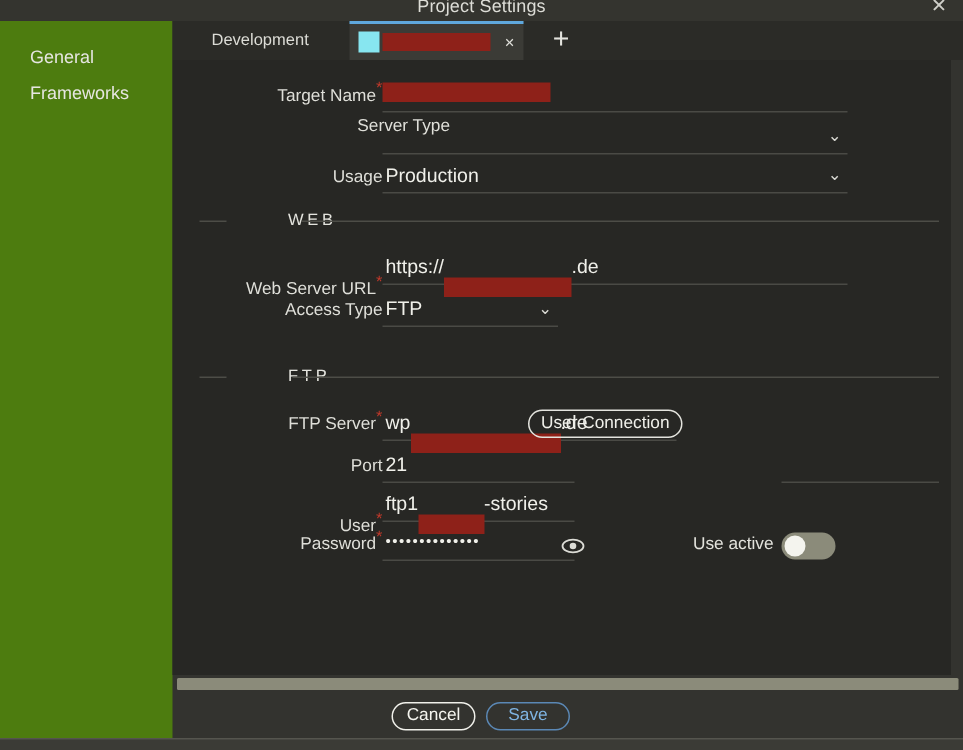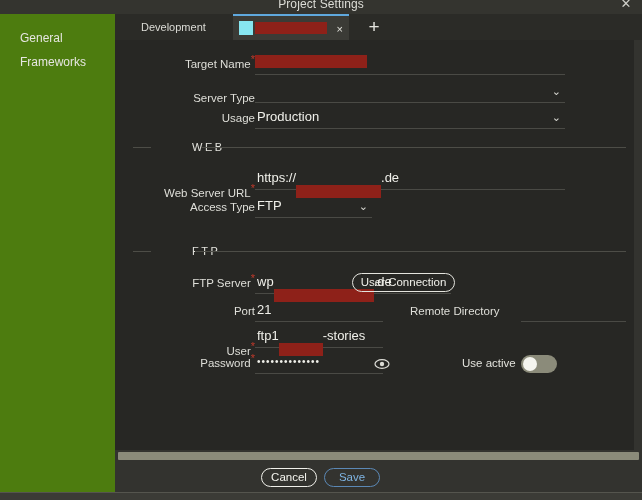--- a/index.html
+++ b/index.html
@@ -332,21 +332,21 @@
 
   <div id="content">
 
     <div class="row" style="top:12px; width:140px;">
       <span class="lbl"><span>Target Name</span><span class="req">*</span></span>
     </div>
     <div class="fld" style="left:140px; top:12px; width:310px;">
       <span class="redaction" style="left:0; top:3px; width:112px;"></span>
     </div>
 
-    <div class="row" style="top:46px; width:140px;">
+    <div class="row" style="top:32px; width:140px;padding-left:45px;">
       <span class="lbl">Server Type</span>
     </div>
     <div class="fld" style="left:140px; top:40px; width:310px;">
       <span class="caret">⌄</span>
     </div>
 
     <div class="row" style="top:66px; width:140px;">
       <span class="lbl">Usage</span>
     </div>
     <div class="fld" style="left:140px; top:66px; width:310px;">
@@ -384,23 +384,20 @@
       <span class="val"><span>wp</span><span style="position:relative; display:inline-block; width:100px;"><span class="redaction" style="left:0; top:3px; width:100px;"></span></span><span>.de</span></span>
     </div>
 
     <div class="row" style="top:259px; width:140px;">
       <span class="lbl">Port</span>
     </div>
     <div class="fld" style="left:140px; top:259px; width:128px;">
       <span class="val">21</span>
     </div>
 
-    <div class="row" style="left:295px; top:259px; width:130px;">
-      <span class="lbl" style="right:auto; left:0; text-align:left;">Remote Directory</span>
-    </div>
     <div class="fld" style="left:406px; top:259px; width:105px;">
       <span class="val"></span>
     </div>
 
     <div class="row" style="top:299px; width:140px;">
       <span class="lbl"><span>User</span><span class="req">*</span></span>
     </div>
     <div class="fld" style="left:140px; top:285px; width:128px;">
       <span class="val"><span>ftp1</span><span style="position:relative; display:inline-block; width:44px;"><span class="redaction" style="left:0; top:3px; width:44px;"></span></span><span>-stories</span></span>
     </div>

